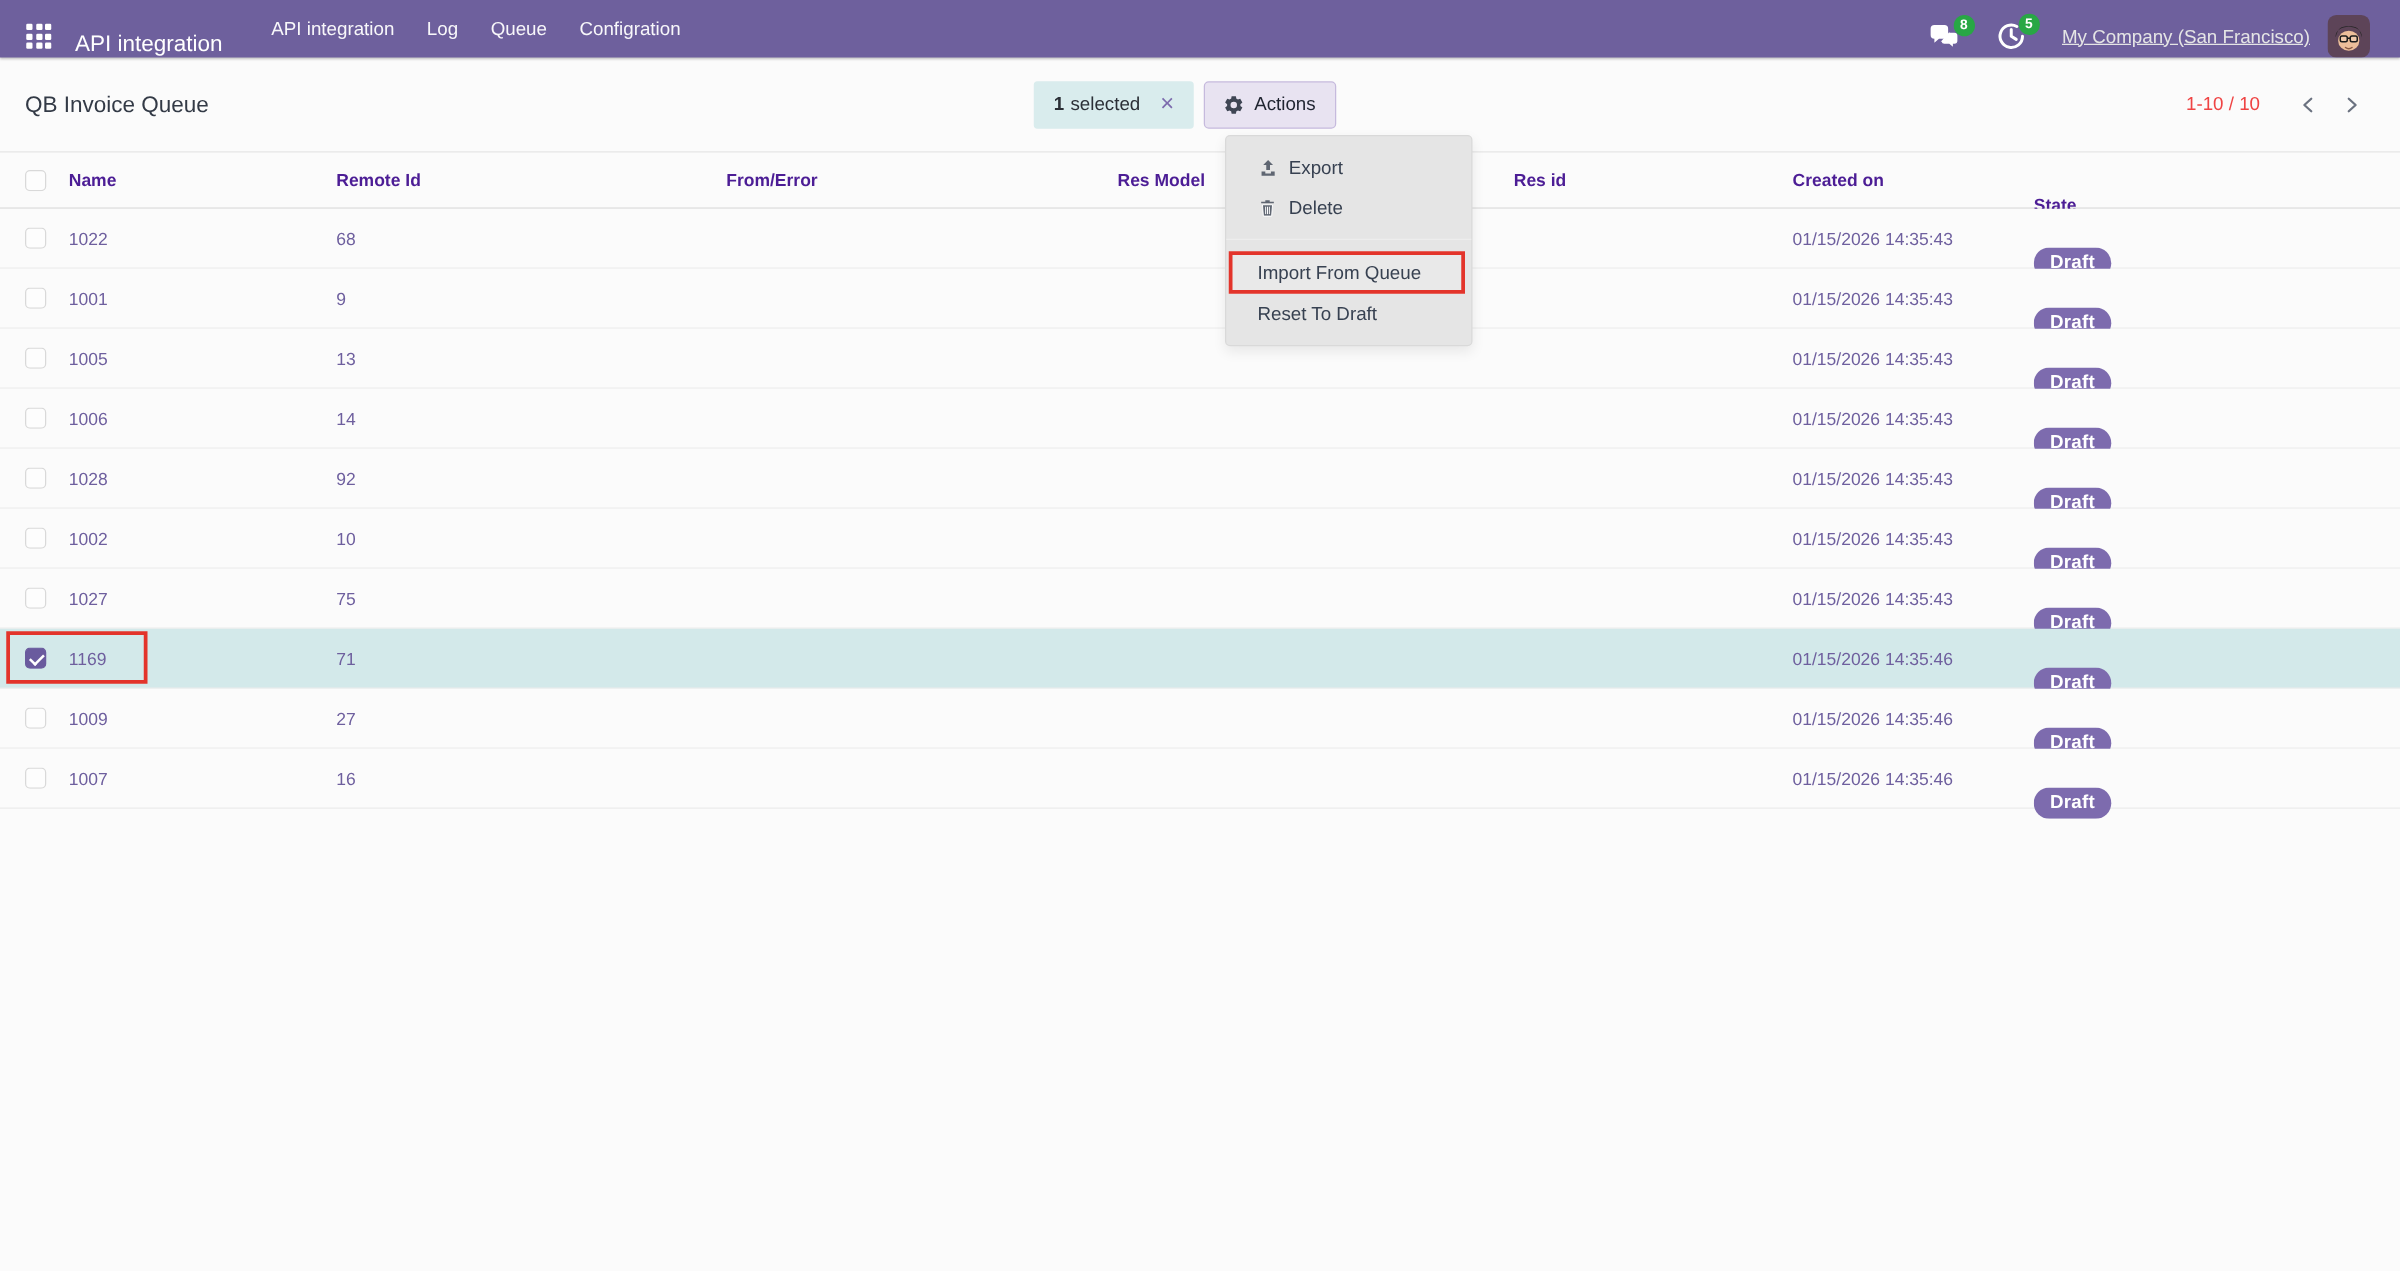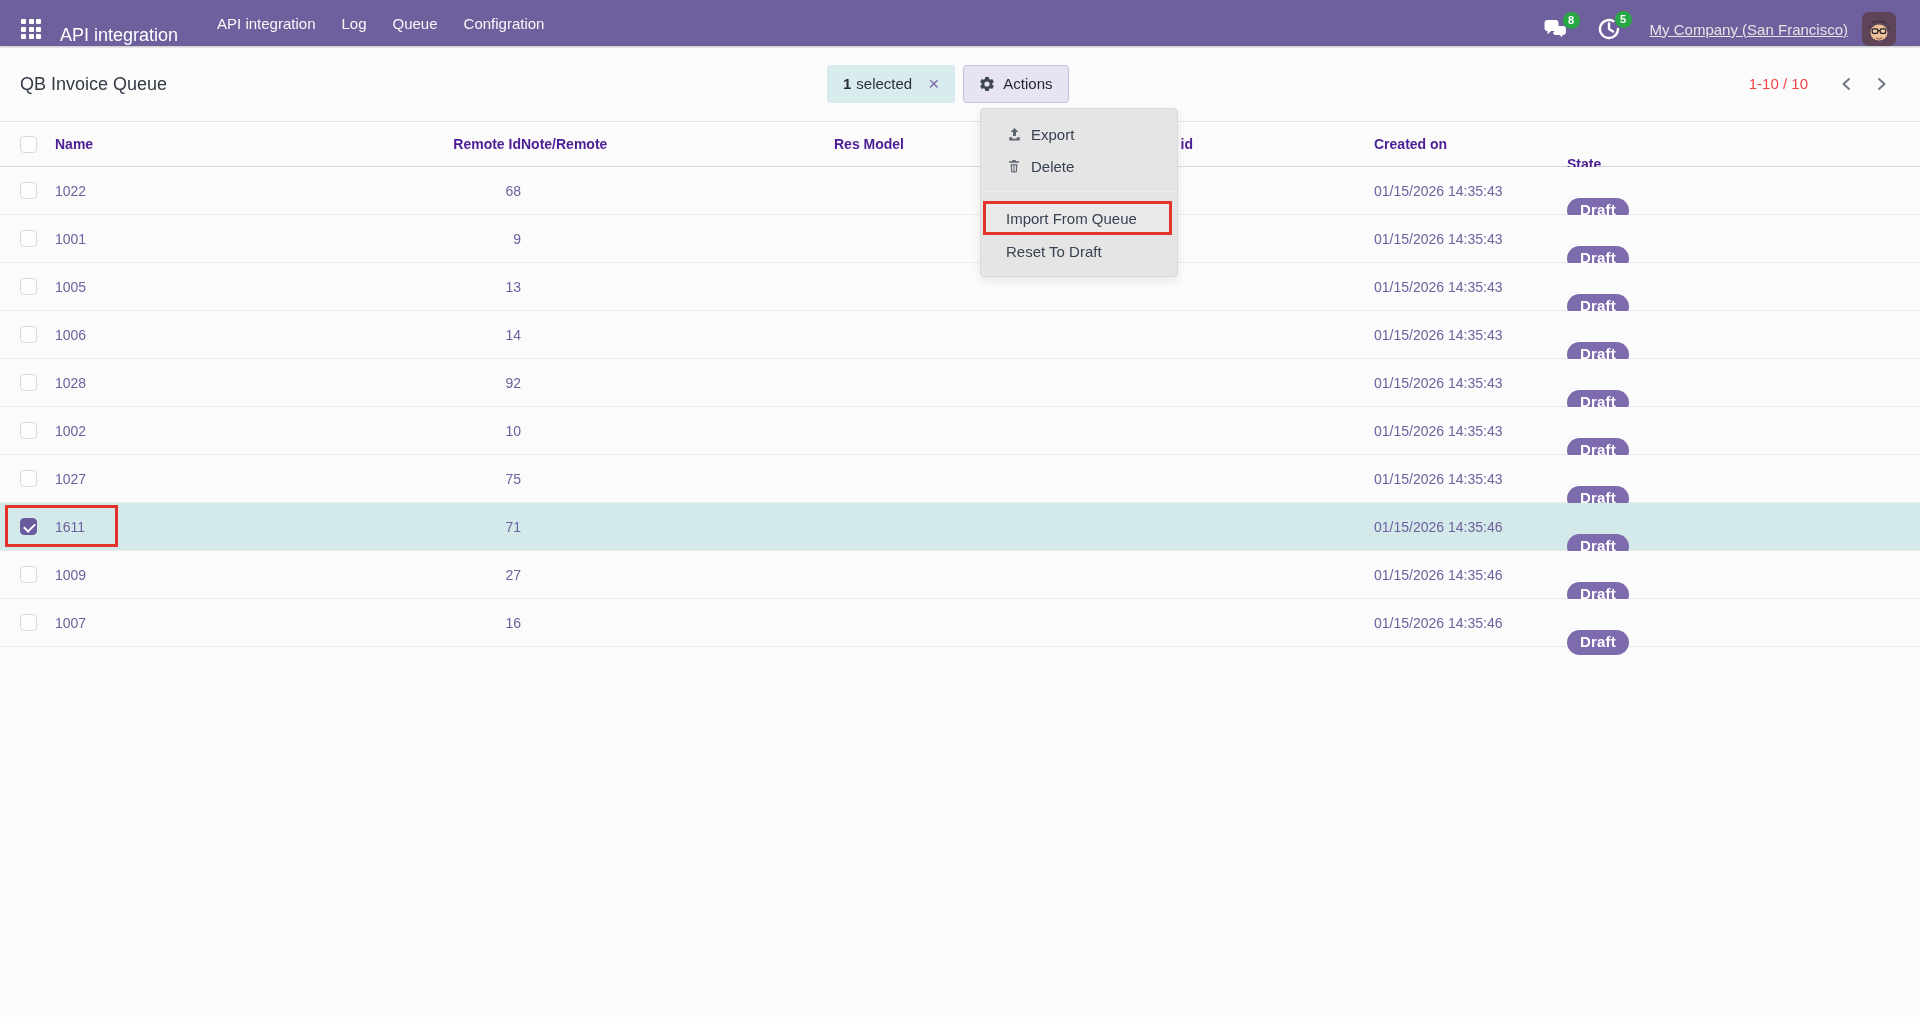--- a/index.html
+++ b/index.html
@@ -54,21 +54,21 @@
 
   
   .list-view { position:relative; }
   .trow, .thead { display:flex; align-items:center; width:100%; }
   .thead { height:45px; border-bottom:1px solid #d8d8d8; font-size:14px; font-weight:600; color:#4c1d95; }
   .trow { height:48px; border-bottom:1px solid #ececec; font-size:14px; color:#6e5f9e; position:relative; cursor:pointer; background:#fbfbfb; }
   .trow.selected { background:#d3e9ea; }
   .c { overflow:hidden; white-space:nowrap; }
   .c.check   { width:55px; display:flex; justify-content:flex-start; padding-left:20px; }
   .c.name    { width:214px; }
-  .c.remote  { width:252px;text-align:right; }
+  .c.remote  { width:312px; }
   .c.note    { width:313px; }
   .c.model   { width:317px; }
   .c.resid   { width:223px; }
   .c.created { width:193px; }
   .c.state   { flex:1;margin-top:40px; }
 
   .cb { width:17px; height:17px; border:1px solid #d9d9d9; border-radius:4px; background:#fdfdfd; display:inline-block; position:relative; cursor:pointer; }
   .cb.checked { background:#6a5b9e; border-color:#6a5b9e; }
   .cb.checked::after {
     content:""; position:absolute; left:5px; top:2px; width:5px; height:9px;
@@ -186,21 +186,21 @@
   </div>
 </div>
 
 <div class="list-view">
   <div class="thead">
     <div class="c check">
         <span class="cb"></span>
       </div>
     <div class="c name">Name</div>
     <div class="c remote">Remote Id</div>
-    <div class="c note">Note/Remote</div>
+    <div class="c note">From/Error</div>
     <div class="c model">Res Model</div>
     <div class="c resid">Res id</div>
     <div class="c created">Created on</div>
     <div class="c state">State</div>
   </div>
   <div id="tbody">
   <div class="trow">
     <div class="c check">
           <span class="cb"></span>
         </div>
@@ -288,21 +288,21 @@
     <div class="c model"></div>
     <div class="c resid"></div>
     <div class="c created">01/15/2026 14:35:43</div>
     <div class="c state"><span class="badge">Draft</span></div>
   </div>
 
   <div class="trow selected">
     <div class="c check">
           <span class="cb checked"></span>
         </div>
-    <div class="c name">1611</div>
+    <div class="c name">1169</div>
     <div class="c remote">71</div>
     <div class="c note"></div>
     <div class="c model"></div>
     <div class="c resid"></div>
     <div class="c created">01/15/2026 14:35:46</div>
     <div class="c state"><span class="badge">Draft</span></div>
   <div class="row-annotation"></div>
       </div>
 
   <div class="trow">

